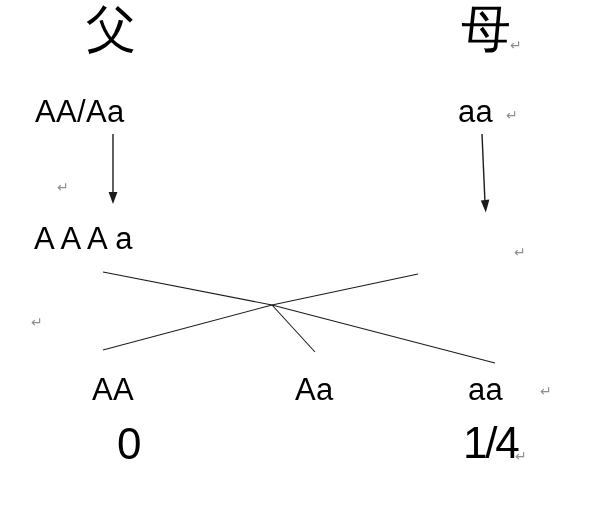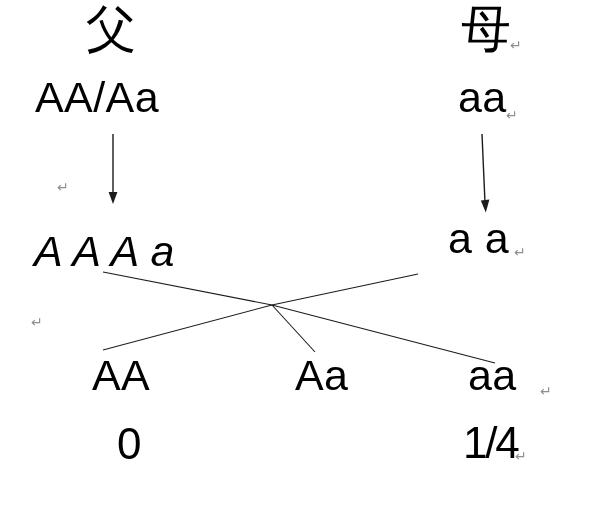--- a/index.html
+++ b/index.html
@@ -12,23 +12,24 @@
     font-family: "Liberation Sans", sans-serif;
     color: #000000;
   }
   .abs { position: absolute; white-space: pre; }
   .cjk {
     font-family: "DejaVu Serif", "Liberation Serif", serif;
     font-size: 50px;
     line-height: 1;
   }
   .gen {
-    font-size: 43px;
+    font-size: 31px;
     line-height: 1;
     letter-spacing: 0.01em;
+    margin-top: 20px;
   }
   .frac {
     font-size: 44px;
     line-height: 1;
     letter-spacing: -0.05em;
   }
   .pmark {
     font-size: 14px;
     line-height: 1;
     color: #8f8f8f;
@@ -45,22 +46,21 @@
 <body>
 
 <div id="canvas">
 
   <div class="abs cjk" style="left:86px; top:4px;">父</div>
   <div class="abs cjk" style="left:461px; top:4px;">母</div>
 
   <div class="abs gen" style="left:35px; top:76px;">AA/Aa</div>
   <div class="abs gen" style="left:458px; top:76px;">aa</div>
 
-  <div class="abs gen" style="left:34px; top:230px;font-style:italic;">A A A a</div>
-  <div class="abs gen" style="left:448px; top:217px;">a a</div>
+  <div class="abs gen" style="left:34px; top:203px;">A A A a</div>
 
   <div class="abs gen" style="left:92px; top:354px;">AA</div>
   <div class="abs gen" style="left:295px; top:354px;">Aa</div>
   <div class="abs gen" style="left:468px; top:354px;">aa</div>
 
   <div class="abs frac" style="left:117px; top:422px;">0</div>
   <div class="abs frac" style="left:463px; top:421px;">1/4</div>
 
   <span class="abs pmark" style="left:510px; top:38px;">↵</span>
   <span class="abs pmark" style="left:506px; top:108px;">↵</span>

